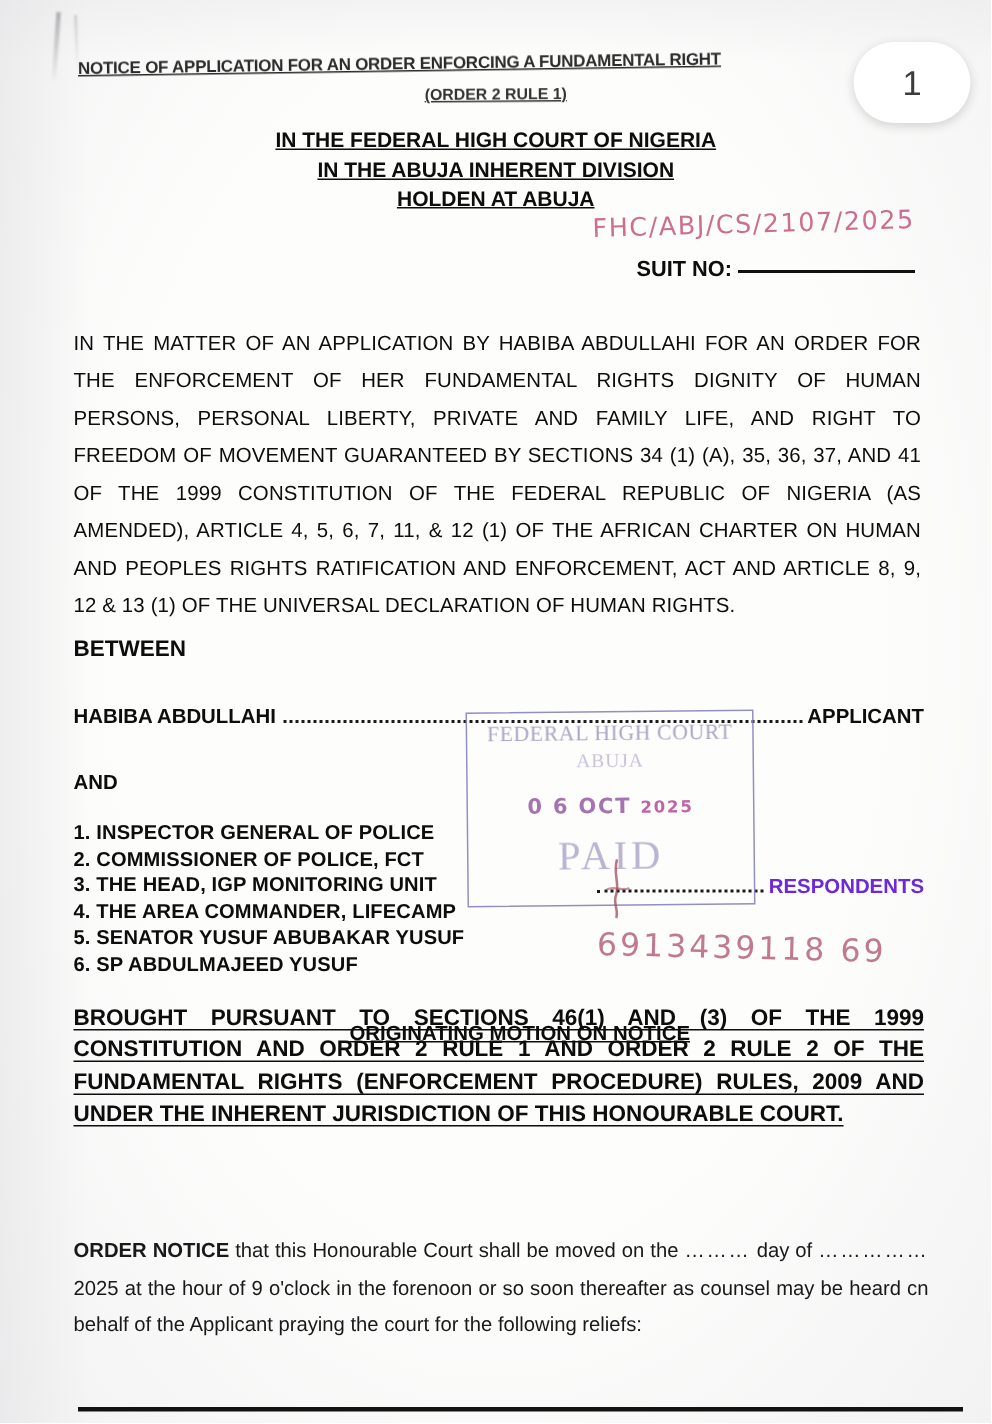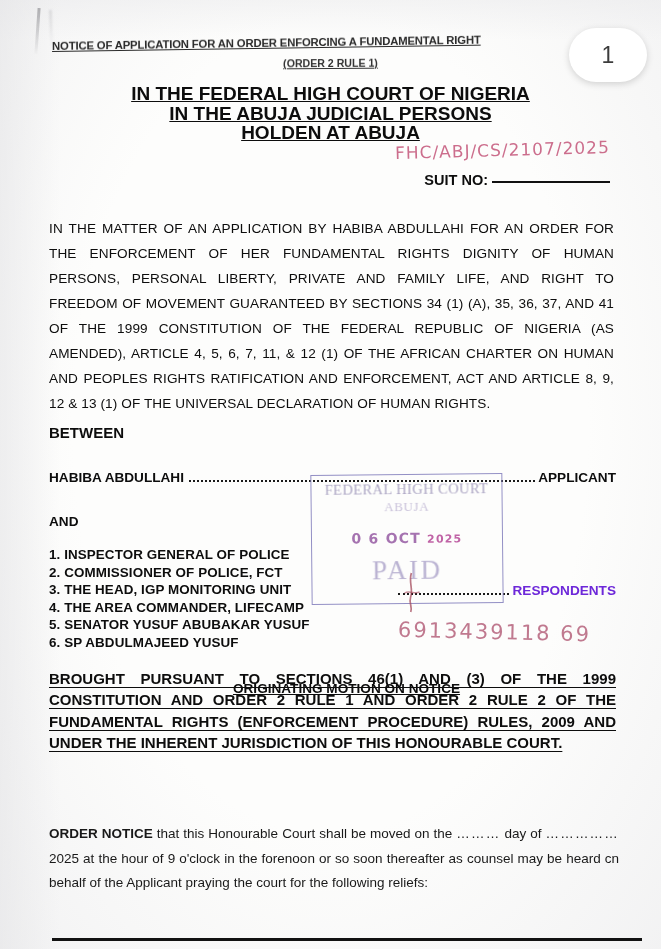--- a/index.html
+++ b/index.html
@@ -99,21 +99,21 @@
     transform: rotate(-0.4deg);
     color: #333333;
     filter: blur(0.2px);
   }
 
   .court-head {
     position: absolute;
     left: 0; right: 0;
     top: 84px;
     text-align: center;
-    font-size: 19px;
+    font-size: 14px;
     font-weight: bold;
     line-height: 19.5px;
     color: #0d0d0d;
   }
   .court-head div { text-decoration: underline; }
 
   .suitno {
     position: absolute;
     left: 0;
     top: 172px;
@@ -357,21 +357,21 @@
   <div class="scan-streak"></div>
   <div class="scan-streak2"></div>
 
   <div class="doc">
 
     <div class="title-line">NOTICE OF APPLICATION FOR AN ORDER ENFORCING A FUNDAMENTAL RIGHT</div>
     <div class="title-sub">(ORDER 2 RULE 1)</div>
 
     <div class="court-head">
       <div>IN THE FEDERAL HIGH COURT OF NIGERIA</div>
-      <div>IN THE ABUJA JUDICIAL PERSONS</div>
+      <div>IN THE ABUJA INHERENT DIVISION</div>
       <div>HOLDEN AT ABUJA</div>
     </div>
 
     <div class="handwriting-suit">FHC/ABJ/CS/2107/2025</div>
     <div class="suitno">
       <span>SUIT NO:</span><span class="rule"></span>
     </div>
 
     <div class="matter">IN THE MATTER OF AN APPLICATION BY HABIBA ABDULLAHI FOR AN ORDER FOR THE ENFORCEMENT OF HER FUNDAMENTAL RIGHTS DIGNITY OF HUMAN PERSONS, PERSONAL LIBERTY, PRIVATE AND FAMILY LIFE, AND RIGHT TO FREEDOM OF MOVEMENT GUARANTEED BY SECTIONS 34 (1) (A), 35, 36, 37, AND 41 OF THE 1999 CONSTITUTION OF THE FEDERAL REPUBLIC OF NIGERIA (AS AMENDED), ARTICLE 4, 5, 6, 7, 11, &amp; 12 (1) OF THE AFRICAN CHARTER ON HUMAN AND PEOPLES RIGHTS RATIFICATION AND ENFORCEMENT, ACT AND ARTICLE 8, 9, 12 &amp; 13 (1) OF THE UNIVERSAL DECLARATION OF HUMAN RIGHTS.</div>
 

